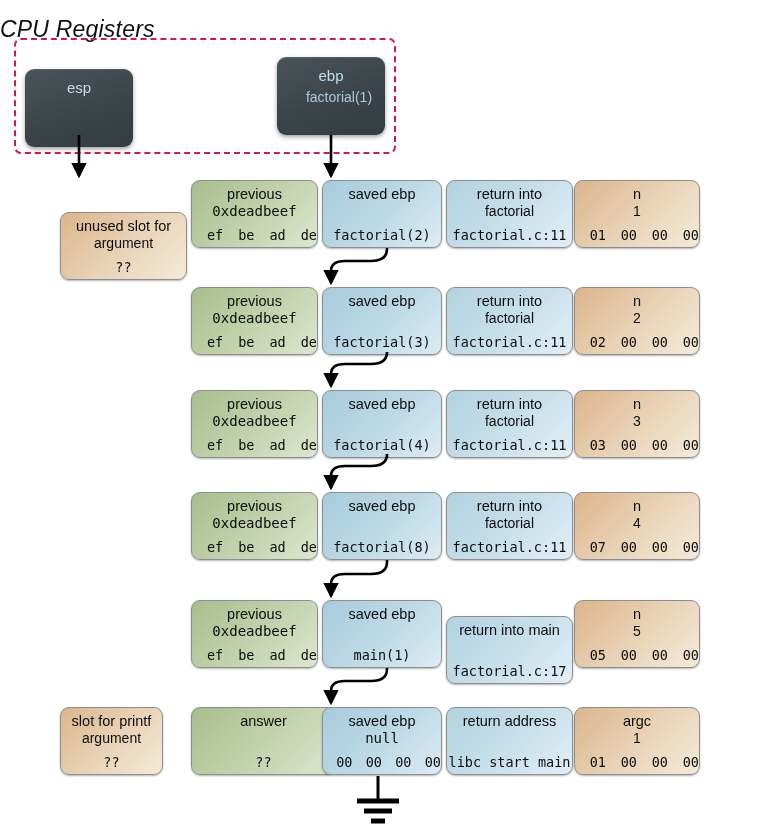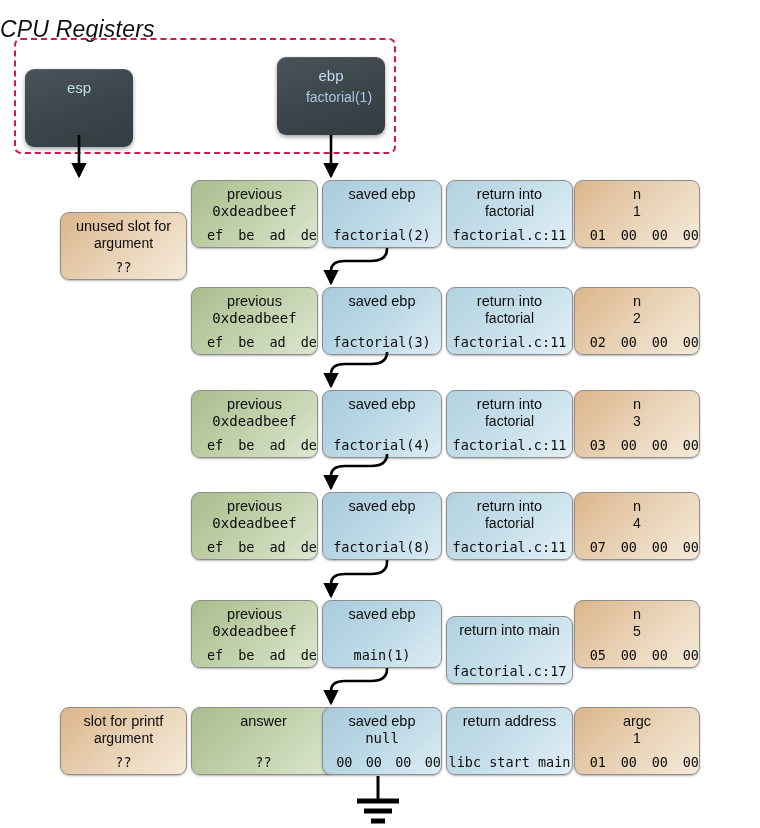--- a/index.html
+++ b/index.html
@@ -220,21 +220,21 @@
       </div>
       <div class="slot c-blue2" style="left: 446px; top: 616px; width: 127px;">
         <div class="l1">return into main</div>
         <div class="l3 mono">factorial.c:17</div>
       </div>
       <div class="slot c-tan" style="left: 574px; top: 600px; width: 126px;">
         <div class="l1">n</div>
         <div class="l2">5</div>
         <div class="l3 bytes"><span>05</span><span>00</span><span>00</span><span>00</span></div>
       </div>
-      <div class="slot c-tan" style="left: 60px; top: 707px; width: 127px;">
+      <div class="slot c-tan" style="left: 60px; top: 707px; width: 103px;">
         <div class="l1">slot for printf</div>
         <div class="l2">argument</div>
         <div class="l3 mono">??</div>
       </div>
       <div class="slot c-green" style="left: 191px; top: 707px; width: 145px;">
         <div class="l1">answer</div>
         <div class="l3 mono">??</div>
       </div>
       <div class="slot c-blue" style="left: 322px; top: 707px; width: 120px;">
         <div class="l1">saved ebp</div>

